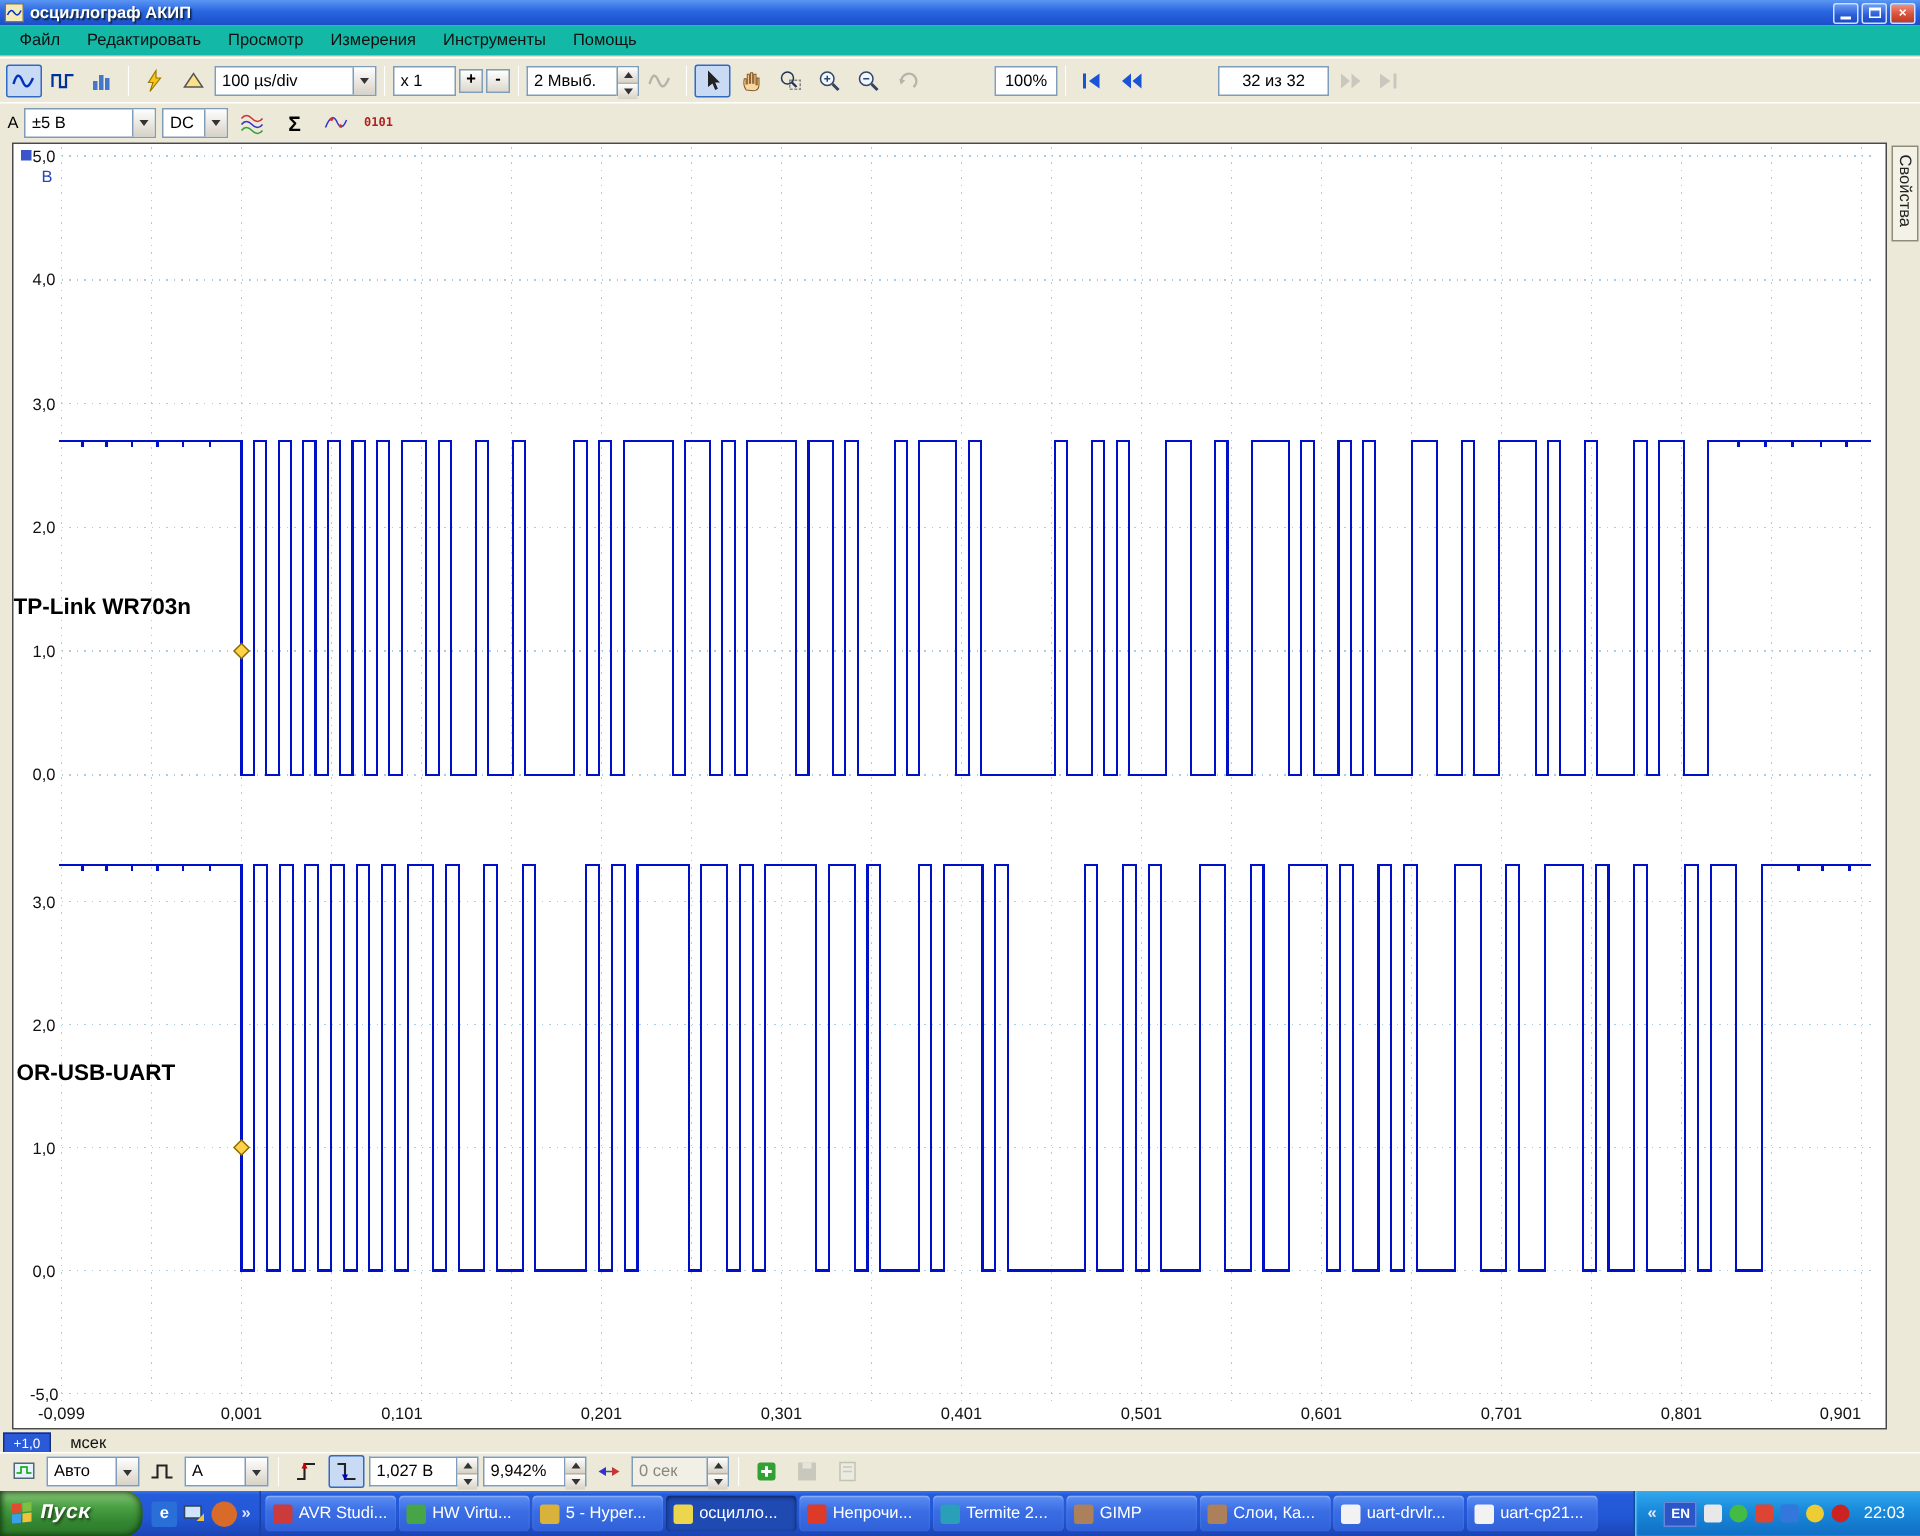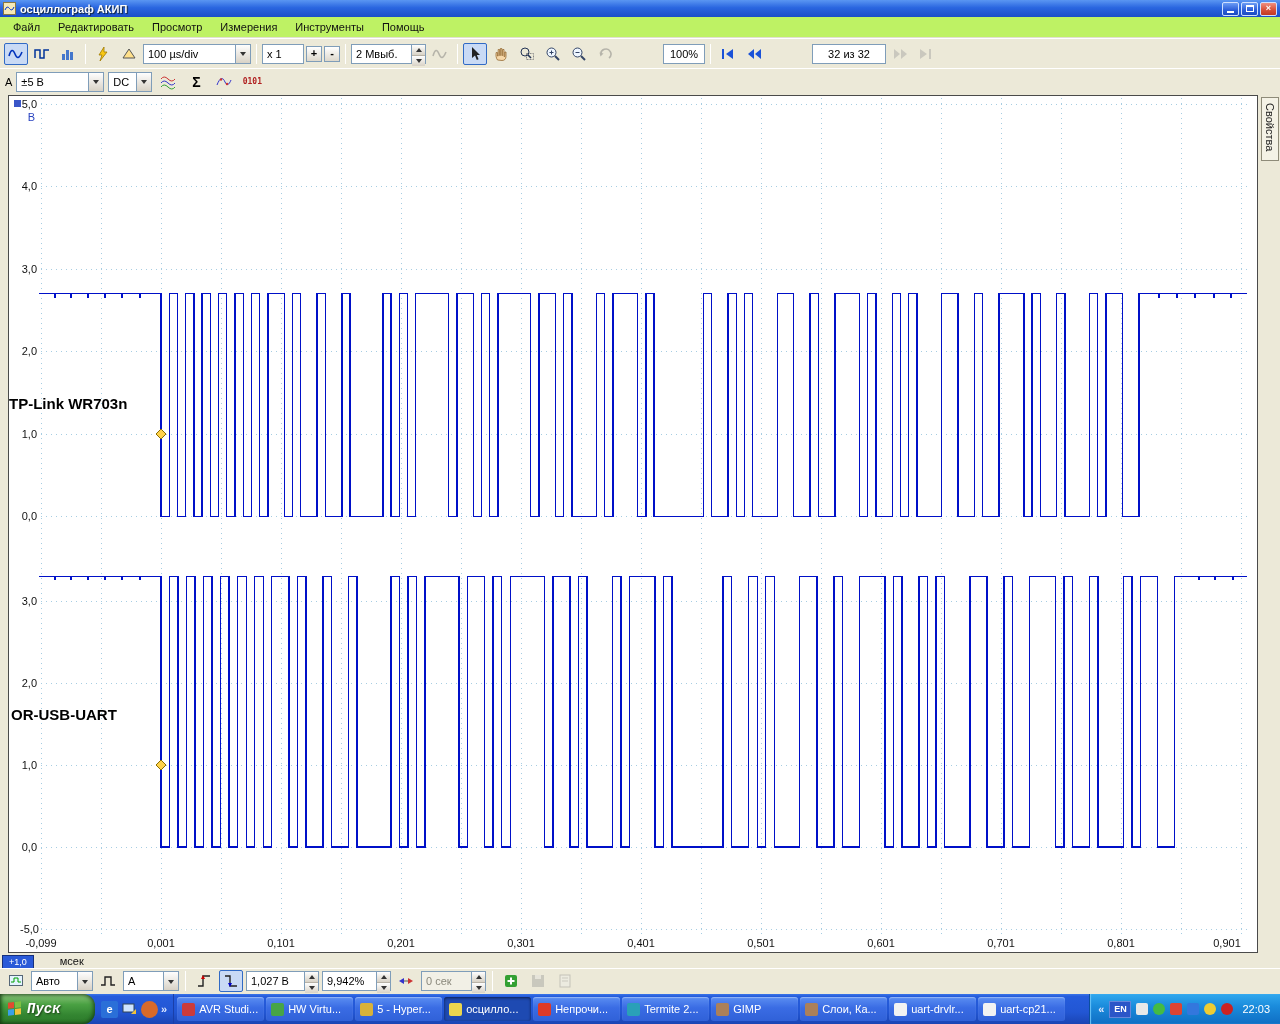--- a/index.html
+++ b/index.html
@@ -15,21 +15,21 @@
   .title-text { flex:1; margin-left:4px; font-size:11px; text-shadow:1px 1px 1px #123; }
   .win-btn { width:17px; height:14px; margin-left:2px; border:1px solid #cfe0ff; border-radius:2px;
     display:flex; align-items:center; justify-content:center; color:#fff; font-size:9px; line-height:1;
     background:linear-gradient(180deg,#6a9cf5,#2a5cd8 60%,#1c4cc0); }
   .win-btn.close { background:linear-gradient(180deg,#f09080,#d8513a 55%,#c03a22); }
   .glyph-min { width:7px; height:2px; background:#fff; margin-top:7px; }
   .glyph-max { width:8px; height:7px; border:1px solid #fff; border-top:2px solid #fff; }
 
   
   #menubar { top:17px; height:21px; display:flex; align-items:center; padding-left:4px;
-    background:#bef264; border-bottom:1px solid #e2dfd0; }
+    background:#14b8a6; border-bottom:1px solid #e2dfd0; }
   .menu-item { padding:3px 9px; color:#111; cursor:default; }
 
   #toolbar { top:38px; height:30px; display:flex; align-items:center; padding:0 4px; gap:2px;
     background:#ECE9D8; border-top:1px solid #fff; }
   #channelbar { top:68px; height:26px; display:flex; align-items:center; padding:0 5px; gap:4px;
     background:#ECE9D8; border-top:1px solid #fff; }
   #bottombar { top:968px; height:25px; display:flex; align-items:center; padding:0 4px; gap:3px;
     background:#ECE9D8; border-top:1px solid #fff; }
 
   .tb { width:24px; height:22px; display:flex; align-items:center; justify-content:center;
@@ -66,21 +66,21 @@
   #scope-wrap { position:absolute; left:8px; top:95px; width:1250px; height:858px;
     background:#fff; border:1px solid #4a4a4a; }
   #scope-svg { position:absolute; left:0; top:0; }
   .xlabels { position:absolute; left:0; bottom:1px; height:14px; width:100%; }
   .xlab { position:absolute; width:64px; text-align:center; font-size:11px; color:#111; top:0; }
   .grid { stroke:#a7cde2; stroke-width:1; stroke-dasharray:1 4; shape-rendering:crispEdges; }
   .ylab { font-size:11px; fill:#111; }
   .yunit { font-size:11px; fill:#2a44c0; }
   .trace-label { font-size:15px; font-weight:bold; fill:#000; }
 
-  #unit-row { position:absolute; left:2px; top:955px; height:13px; display:flex; align-items:flex-start; gap:26px; }
+  #unit-row { position:absolute; left:2px; top:955px; height:13px; display:flex; align-items:center; gap:13px; }
   .offset-badge { background:#2a5ad8; color:#fff; font-size:9px; padding:1px 6px; border:1px solid #16307e; }
   .xunit { color:#111; }
 
   #props-strip { position:absolute; left:1259px; top:95px; width:21px; height:858px; background:#ECE9D8; }
   .props-tab { margin:2px auto 0; width:18px; height:64px; background:#f4f2e6; border:1px solid #8e8b79;
     writing-mode:vertical-rl; font-size:11px; color:#222; padding:5px 2px; }
 
   
   #taskbar { top:994px; height:30px; display:flex; align-items:center;
     background:linear-gradient(180deg,#3a75e8 0%,#255cdc 8%,#2256d4 60%,#1a44b4 100%); }
@@ -345,21 +345,21 @@
       <text class="trace-label" x="0" y="313">TP-Link WR703n</text>
       <text class="trace-label" x="2" y="624">OR-USB-UART</text>
     <path d="M30,197.74999999999997H152V420.5H160.2V197.74999999999997H168.4V420.5H176.7V197.74999999999997H184.9V420.5H193.1V197.74999999999997H201.3V420.5H209.5V197.74999999999997H217.7V420.5H226.0V197.74999999999997H234.2V420.5H242.4V197.74999999999997H250.6V420.5H258.8V197.74999999999997H267.0H275.2V420.5H283.5V197.74999999999997H291.7V420.5H299.9H308.1V197.74999999999997H316.3V420.5H324.5H332.8V197.74999999999997H341.0V420.5H349.2H357.4H365.6H373.8V197.74999999999997H382.1V420.5H390.3V197.74999999999997H398.5V420.5H406.7V197.74999999999997H414.9H423.1H431.4H439.6V420.5H447.8V197.74999999999997H456.0H464.2V420.5H472.4V197.74999999999997H480.7V420.5H488.9V197.74999999999997H497.1H505.3H513.5H521.7V420.5H530.0V197.74999999999997H538.2H546.4V420.5H554.6V197.74999999999997H562.8V420.5H571.0H579.3H587.5V197.74999999999997H595.7V420.5H603.9V197.74999999999997H612.1H620.3H628.6V420.5H636.8V197.74999999999997H645.0V420.5H653.2H661.4H669.6H677.9H686.1H694.3V197.74999999999997H702.5V420.5H710.7H718.9V197.74999999999997H727.2V420.5H735.4V197.74999999999997H743.6V420.5H751.8H760.0H768.3V197.74999999999997H776.5H784.7V420.5H792.9H801.1V197.74999999999997H809.3V420.5H817.6H825.8V197.74999999999997H834.0H842.2H850.4V420.5H858.6V197.74999999999997H866.9V420.5H875.1H883.3V197.74999999999997H891.5V420.5H899.7V197.74999999999997H907.9V420.5H916.2H924.4H932.6V197.74999999999997H940.8H949.0V420.5H957.2H965.5V197.74999999999997H973.7V420.5H981.9H990.1V197.74999999999997H998.3H1006.5H1014.8V420.5H1023.0V197.74999999999997H1031.2V420.5H1039.4H1047.6V197.74999999999997H1055.8V420.5H1064.1H1072.3H1080.5V197.74999999999997H1088.7V420.5H1096.9V197.74999999999997H1105.1H1113.4V420.5H1121.6H1129.8V197.74999999999997H1138.0H1238M46,197.74999999999997v4M62,197.74999999999997v4M79,197.74999999999997v4M96,197.74999999999997v4M113,197.74999999999997v4M131,197.74999999999997v4M1150,197.74999999999997v4M1168,197.74999999999997v4M1186,197.74999999999997v4M1205,197.74999999999997v4M1222,197.74999999999997v4" fill="none" stroke="#0010c8" stroke-width="1.4" shape-rendering="crispEdges"></path>
         <polygon points="152,333 157,338 152,343 147,338" fill="#ffd24a" stroke="#8a6d00"></polygon>
         <path d="M30,480.40000000000003H152V751H160.5V480.40000000000003H169.0V751H177.6V480.40000000000003H186.1V751H194.6V480.40000000000003H203.1V751H211.6V480.40000000000003H220.1V751H228.7V480.40000000000003H237.2V751H245.7V480.40000000000003H254.2V751H262.7V480.40000000000003H271.2H279.8V751H288.3V480.40000000000003H296.8V751H305.3H313.8V480.40000000000003H322.3V751H330.9H339.4V480.40000000000003H347.9V751H356.4H364.9H373.4H381.9V480.40000000000003H390.5V751H399.0V480.40000000000003H407.5V751H416.0V480.40000000000003H424.5H433.0H441.6H450.1V751H458.6V480.40000000000003H467.1H475.6V751H484.1V480.40000000000003H492.7V751H501.2V480.40000000000003H509.7H518.2H526.7H535.2V751H543.8V480.40000000000003H552.3H560.8V751H569.3V480.40000000000003H577.8V751H586.3H594.9H603.4V480.40000000000003H611.9V751H620.4V480.40000000000003H628.9H637.4H646.0V751H654.5V480.40000000000003H663.0V751H671.5H680.0H688.5H697.1H705.6H714.1V480.40000000000003H722.6V751H731.1H739.6V480.40000000000003H748.2V751H756.7V480.40000000000003H765.2V751H773.7H782.2H790.7V480.40000000000003H799.3H807.8V751H816.3H824.8V480.40000000000003H833.3V751H841.8H850.4V480.40000000000003H858.9H867.4H875.9V751H884.4V480.40000000000003H892.9V751H901.5H910.0V480.40000000000003H918.5V751H927.0V480.40000000000003H935.5V751H944.0H952.6H961.1V480.40000000000003H969.6H978.1V751H986.6H995.1V480.40000000000003H1003.7V751H1012.2H1020.7V480.40000000000003H1029.2H1037.7H1046.2V751H1054.8V480.40000000000003H1063.3V751H1071.8H1080.3V480.40000000000003H1088.8V751H1097.3H1105.9H1114.4V480.40000000000003H1122.9V751H1131.4V480.40000000000003H1139.9H1148.4V751H1157.0H1165.5V480.40000000000003H1174.0H1238M46,480.40000000000003v4M62,480.40000000000003v4M79,480.40000000000003v4M96,480.40000000000003v4M113,480.40000000000003v4M131,480.40000000000003v4M1190,480.40000000000003v4M1206,480.40000000000003v4M1224,480.40000000000003v4" fill="none" stroke="#0010c8" stroke-width="1.4" shape-rendering="crispEdges"></path>
         <polygon points="152,664 157,669 152,674 147,669" fill="#ffd24a" stroke="#8a6d00"></polygon>
       </svg>
     <div class="xlabels">
       <span class="xlab" style="left:0px">-0,099</span>
       <span class="xlab" style="left:120px">0,001</span>
-      <span class="xlab" style="left:240px">0,101</span>
+      <span class="xlab" style="left:227px">0,101</span>
       <span class="xlab" style="left:360px">0,201</span>
       <span class="xlab" style="left:480px">0,301</span>
       <span class="xlab" style="left:600px">0,401</span>
       <span class="xlab" style="left:720px">0,501</span>
       <span class="xlab" style="left:840px">0,601</span>
       <span class="xlab" style="left:960px">0,701</span>
       <span class="xlab" style="left:1080px">0,801</span>
       <span class="xlab" style="left:1186px">0,901</span>
     </div>
   </div>

